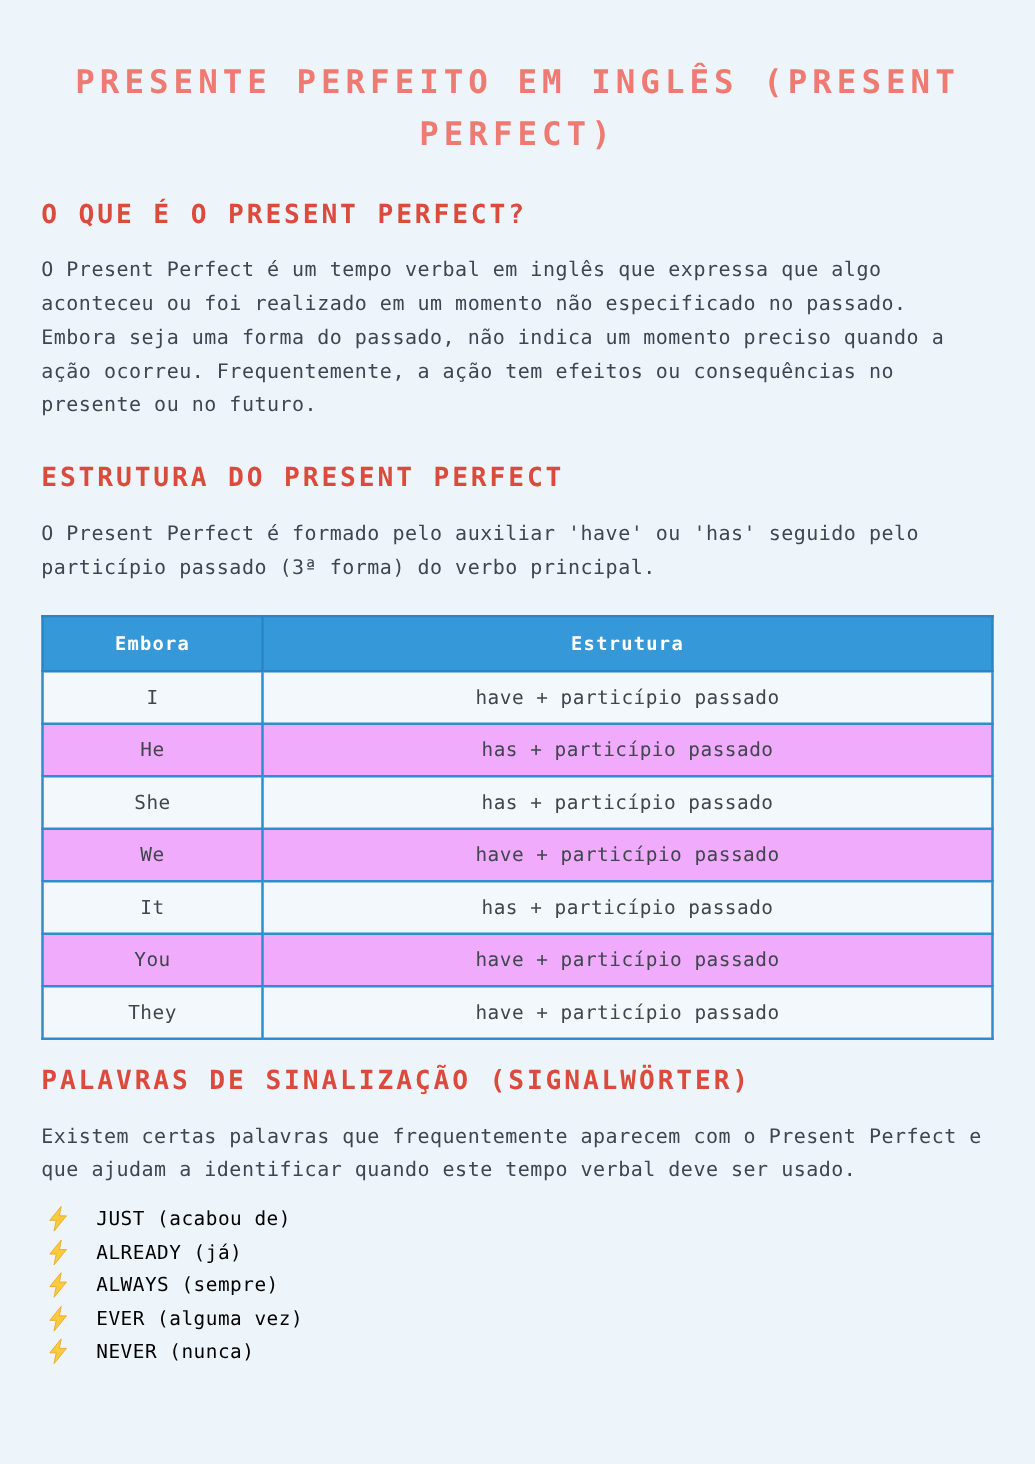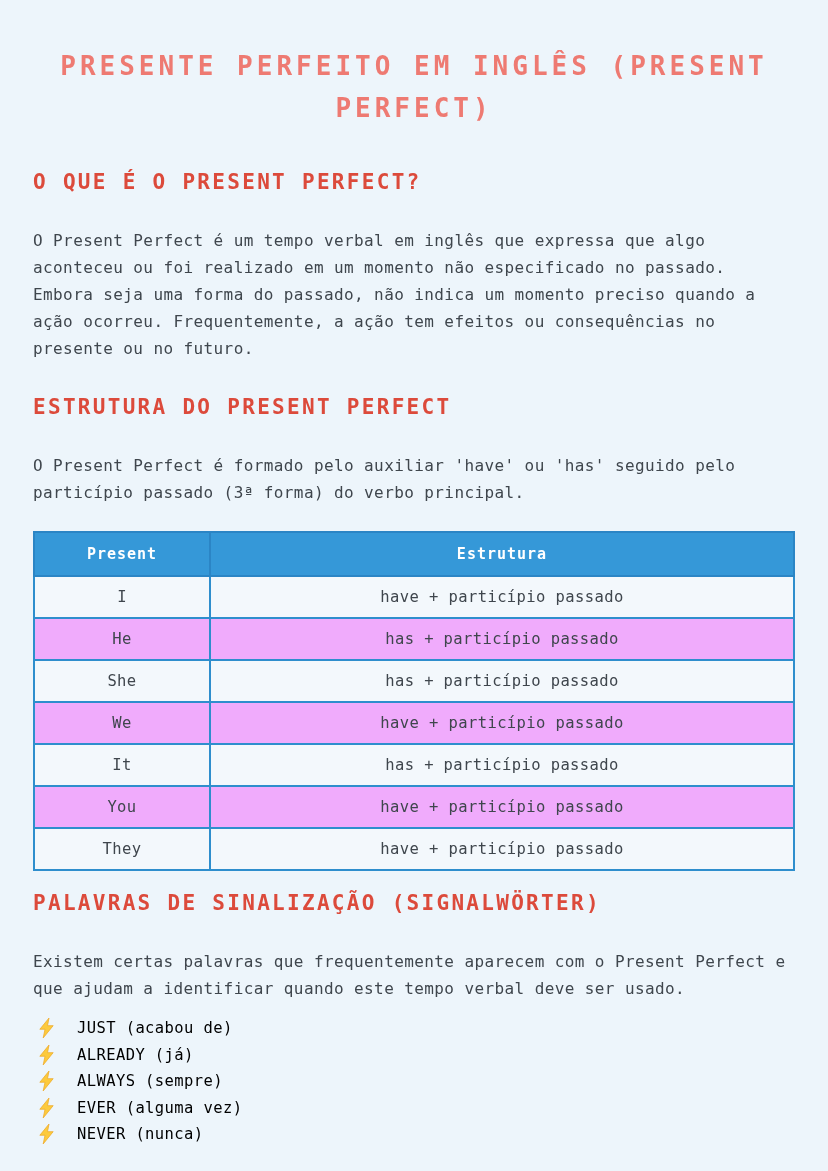--- a/index.html
+++ b/index.html
@@ -24,25 +24,25 @@
     line-height: 42px;
     max-width: 760px;
     margin: 0 auto;
   }
   .section-heading {
     color: #dc4a3b;
     font-size: 21px;
     font-weight: bold;
     letter-spacing: 2.3px;
   }
-  .h-what      { margin-top: 41px; }
+  .h-what      { margin-top: 30px; }
   .h-structure { margin-top: 33px; }
   .h-signal    { margin-top: 20px; }
   .body-text {
-    margin-top: 33px;
+    margin-top: 19px;
     color: #3f464d;
     font-size: 16px;
     line-height: 27px;
     letter-spacing: 0.4px;
     max-width: 762px;
   }
   table.structure-table {
     margin-top: 25px;
     width: 762px;
     border-collapse: collapse;
@@ -97,21 +97,21 @@
   <h2 class="section-heading h-structure">ESTRUTURA DO PRESENT PERFECT</h2>
   <p class="body-text">O Present Perfect é formado pelo auxiliar 'have' ou 'has' seguido pelo particípio passado (3ª forma) do verbo principal.</p>
 
   <table class="structure-table">
     <colgroup>
         <col class="col-pessoa">
         <col class="col-estrutura">
       </colgroup>
     <thead>
       <tr>
-        <th>Present</th>
+        <th>Embora</th>
         <th>Estrutura</th>
       </tr>
     </thead>
     <tbody>
       <tr>
         <td>I</td>
         <td>have + particípio passado</td>
       </tr>
       <tr>
         <td>He</td>

